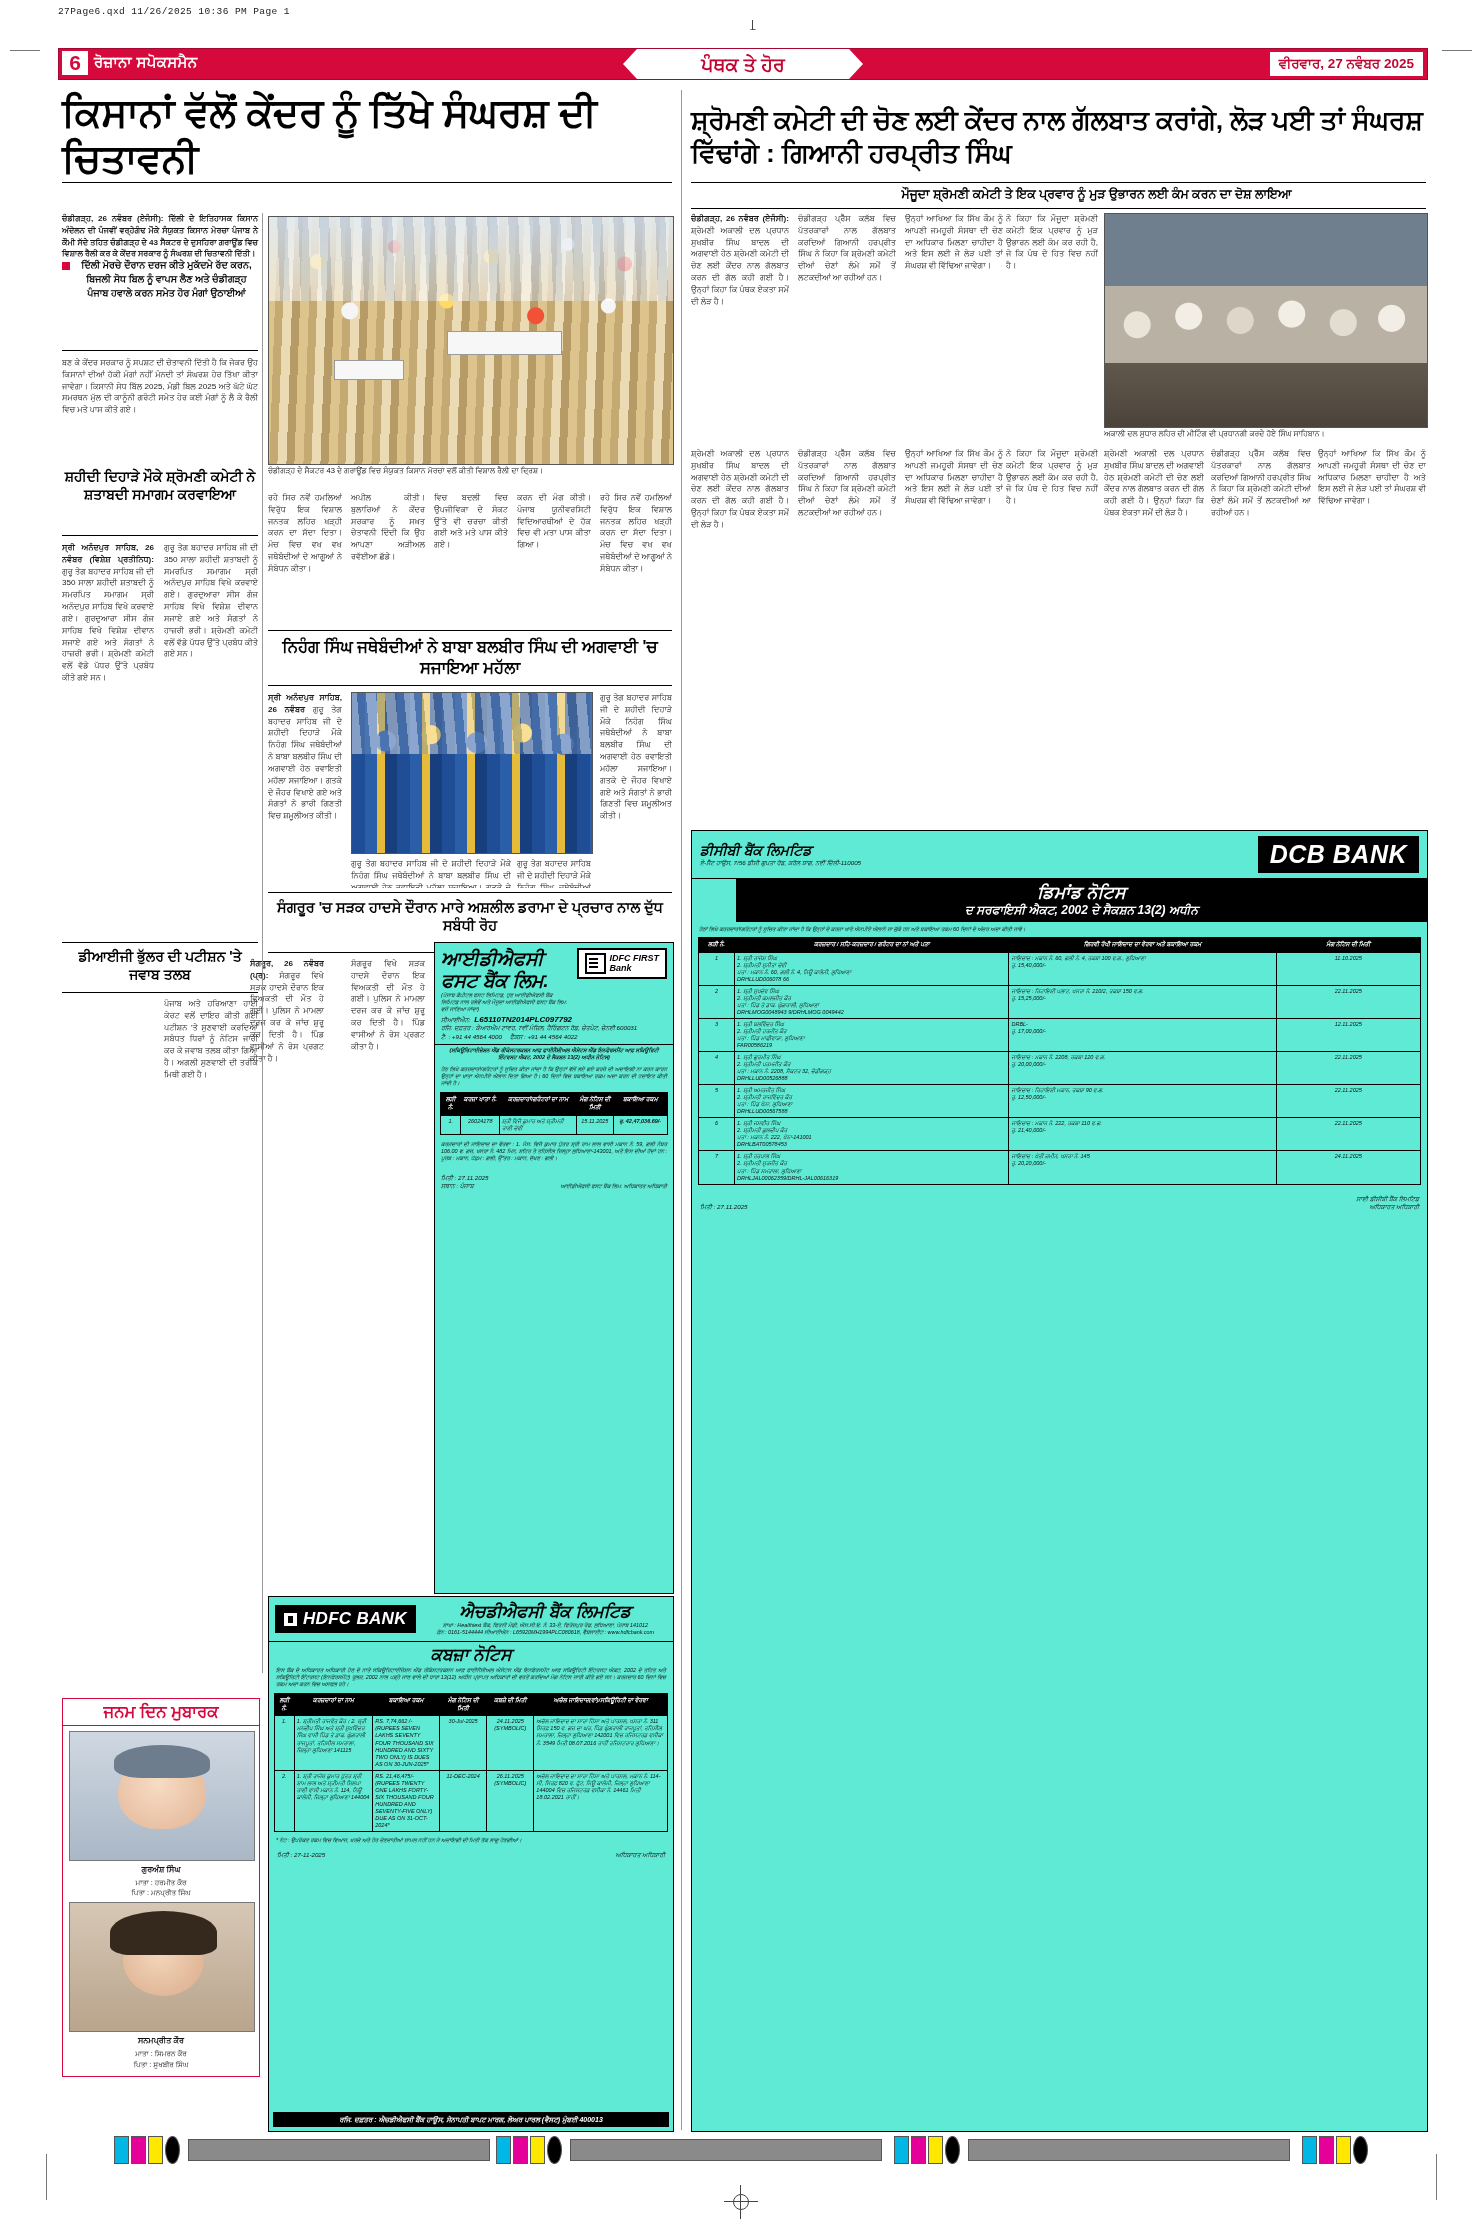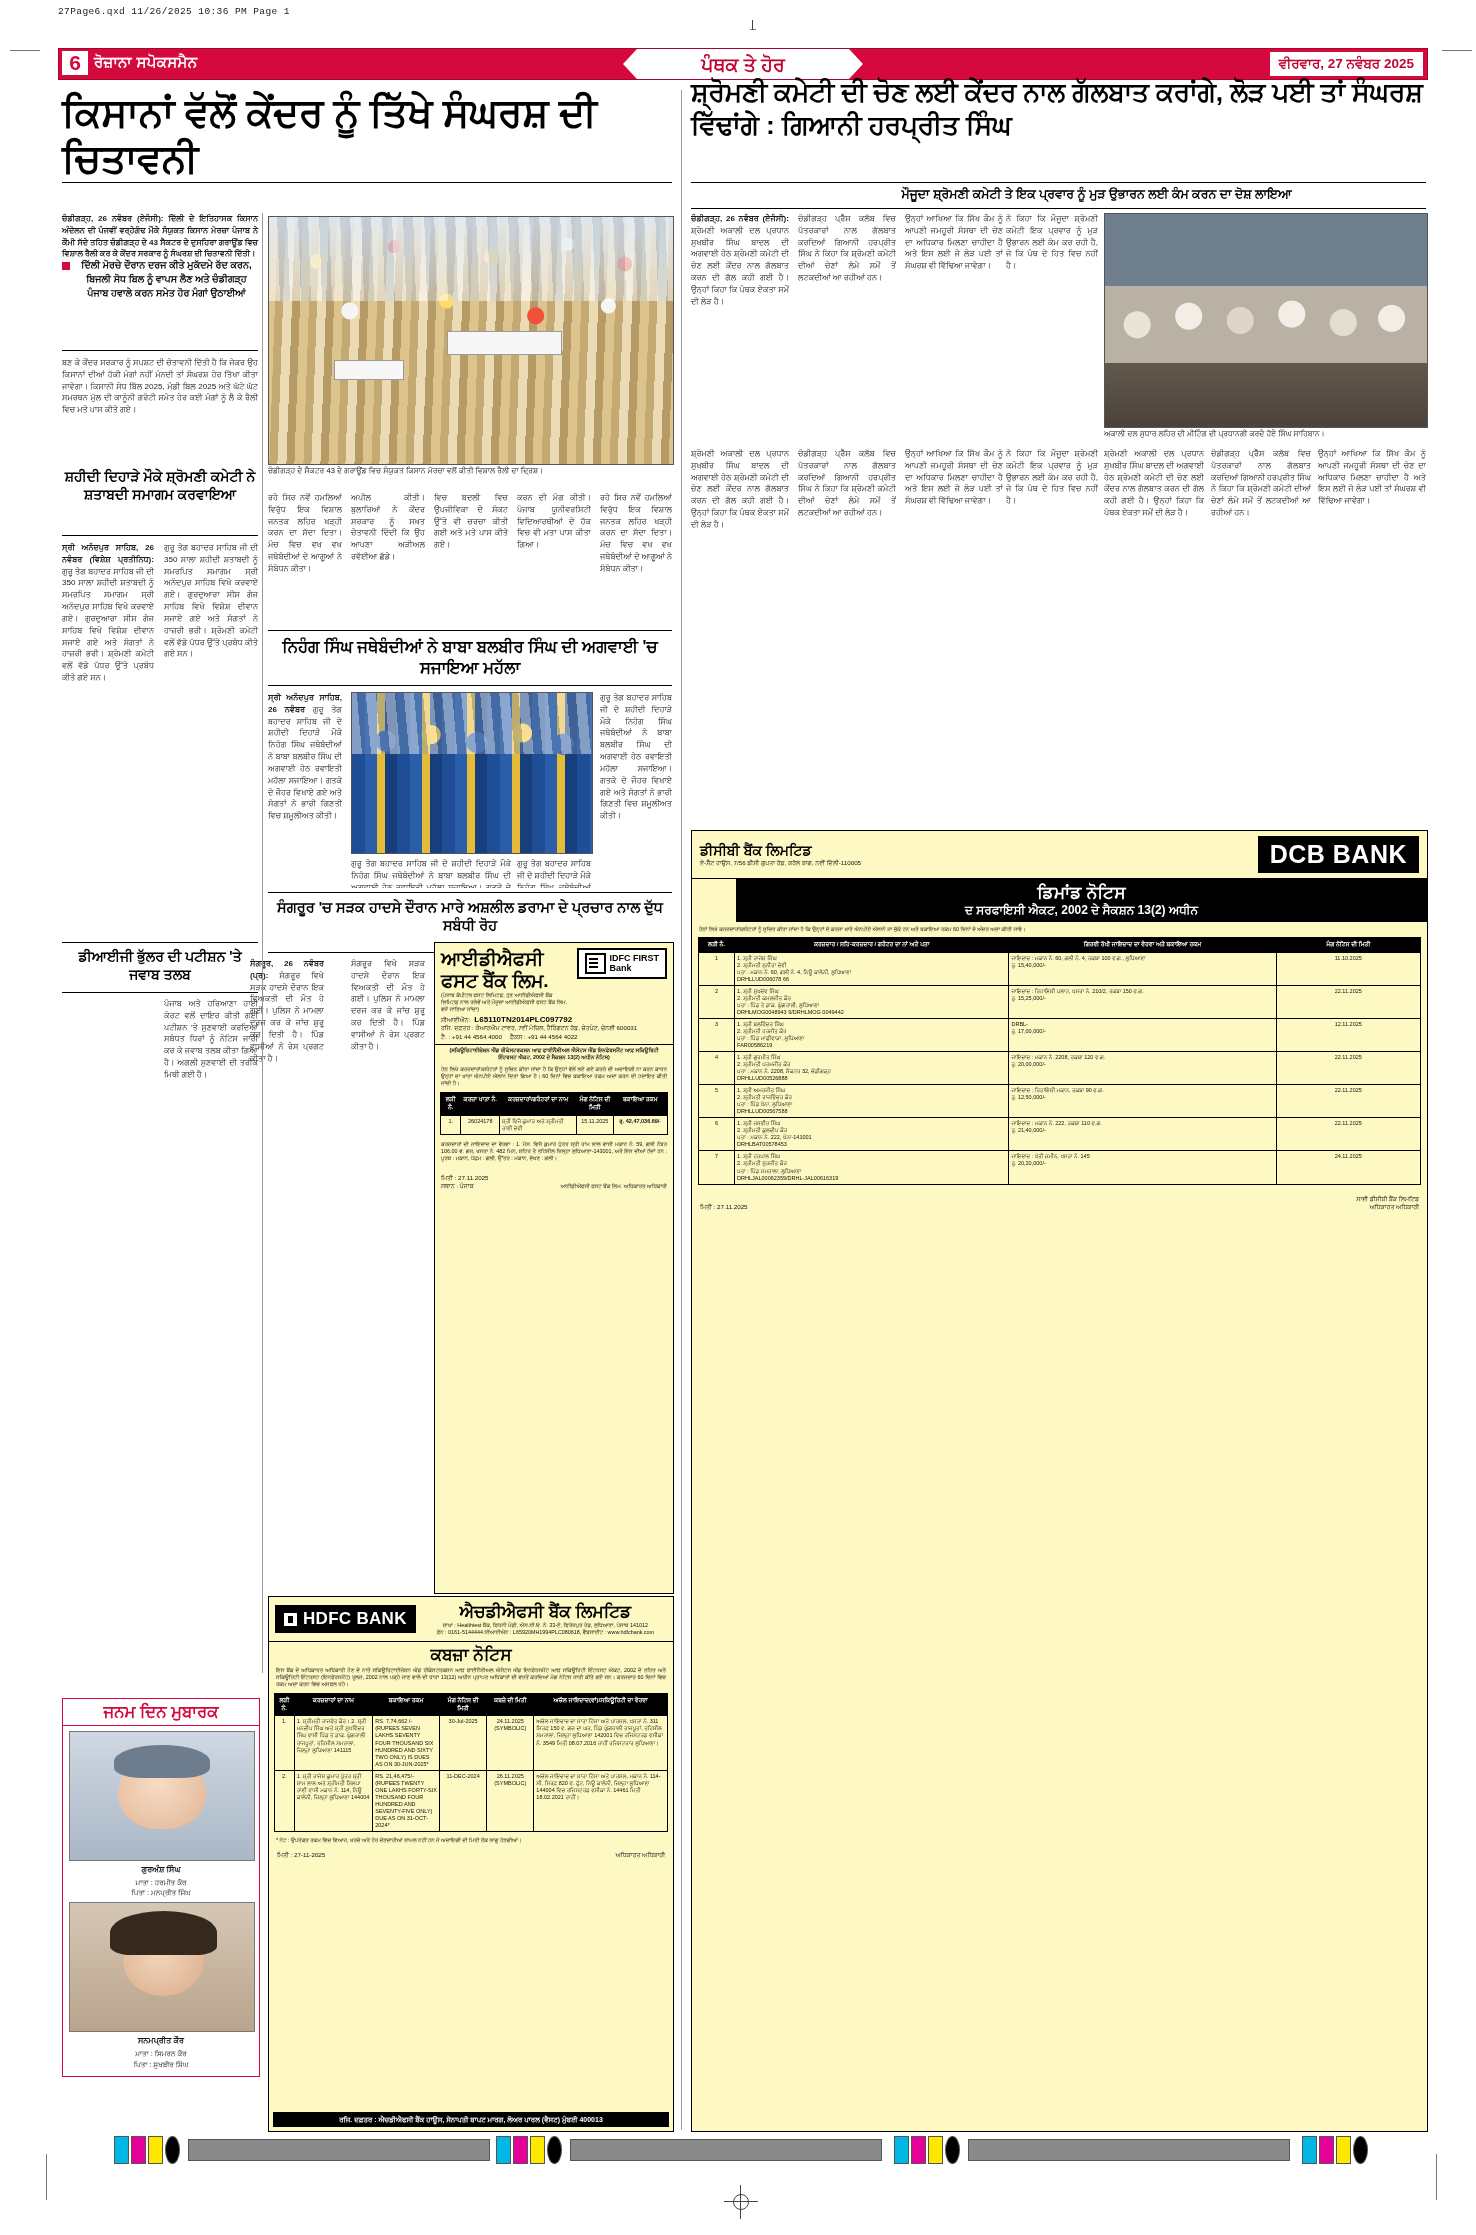--- a/index.html
+++ b/index.html
@@ -32,21 +32,21 @@
                background:#fff;color:#c00734;font-size:19px;font-weight:bold;text-align:center;
                line-height:31px;clip-path:polygon(14px 0,226px 0,240px 15px,226px 30px,14px 30px,0 15px);}
   .mast-right{position:absolute;right:4px;top:3px;height:24px;background:#fff;color:#c00734;
               font-size:13.5px;font-weight:bold;line-height:24px;padding:0 9px;}
 
   
   .hl-main{position:absolute;left:16px;top:60px;width:610px;font-size:39.5px;font-weight:bold;
            color:#000;line-height:1.16;letter-spacing:-.3px;}
   .hl-sub{position:absolute;left:16px;top:113px;width:610px;font-size:25px;font-weight:bold;
           color:#000;text-align:center;line-height:1.2;}
-  .hl-right{position:absolute;left:645px;top:46px;width:735px;font-size:26.5px;font-weight:bold;
+  .hl-right{position:absolute;left:645px;top:74px;width:735px;font-size:26.5px;font-weight:bold;
             color:#000;line-height:1.25;letter-spacing:-.2px;}
 
   
   .col{position:absolute;font-size:8.1px;line-height:1.46;color:#1b1b1b;text-align:justify;
        word-spacing:-.2px;}
   .col .dl{font-weight:bold;}
   .kicker{position:absolute;font-size:13.5px;font-weight:bold;color:#000;text-align:center;
           line-height:1.25;}
   .subhead{position:absolute;font-size:15.5px;font-weight:bold;color:#000;text-align:center;line-height:1.25;}
 
@@ -111,21 +111,21 @@
     background:radial-gradient(circle at 45% 38%,#f7dcc4,#e2b495);}
   .babyphoto:after{content:"";position:absolute;left:24%;top:10%;width:52%;height:26%;border-radius:50% 50% 30% 30%;
     background:#6e7d8d;}
   .girlphoto{position:absolute;inset:0;background:linear-gradient(#d6c7b5,#b9a48c);}
   .girlphoto:before{content:"";position:absolute;left:29%;top:16%;width:44%;height:56%;border-radius:50%;
     background:radial-gradient(circle at 45% 40%,#f4d6bb,#d9ab8a);}
   .girlphoto:after{content:"";position:absolute;left:22%;top:6%;width:58%;height:34%;border-radius:50% 50% 20% 20%;
     background:#35281d;}
 
   
-  .adbox{position:absolute;border:1.6px solid #000;background:#fef9c3;}
+  .adbox{position:absolute;border:1.6px solid #000;background:#5eead4;font-style:italic;}
   .ad-title{font-size:19px;font-weight:bold;color:#000;letter-spacing:-.2px;}
   .ad-small{font-size:6.2px;line-height:1.35;color:#111;}
   .ad-tiny{font-size:5.4px;line-height:1.3;color:#111;}
   .ad-cin{font-size:8px;font-weight:bold;color:#000;font-family:"Liberation Sans",sans-serif;}
   .blackbar{background:#000;color:#fff;text-align:center;margin-left:44px;}
   .blackbar .t1{font-size:17px;font-weight:bold;letter-spacing:.3px;}
   .blackbar .t2{font-size:12px;font-weight:bold;}
 
   table.nt{border-collapse:collapse;width:100%;table-layout:fixed;}
   table.nt th,table.nt td{border:1px solid #000;font-size:5.5px;line-height:1.28;

